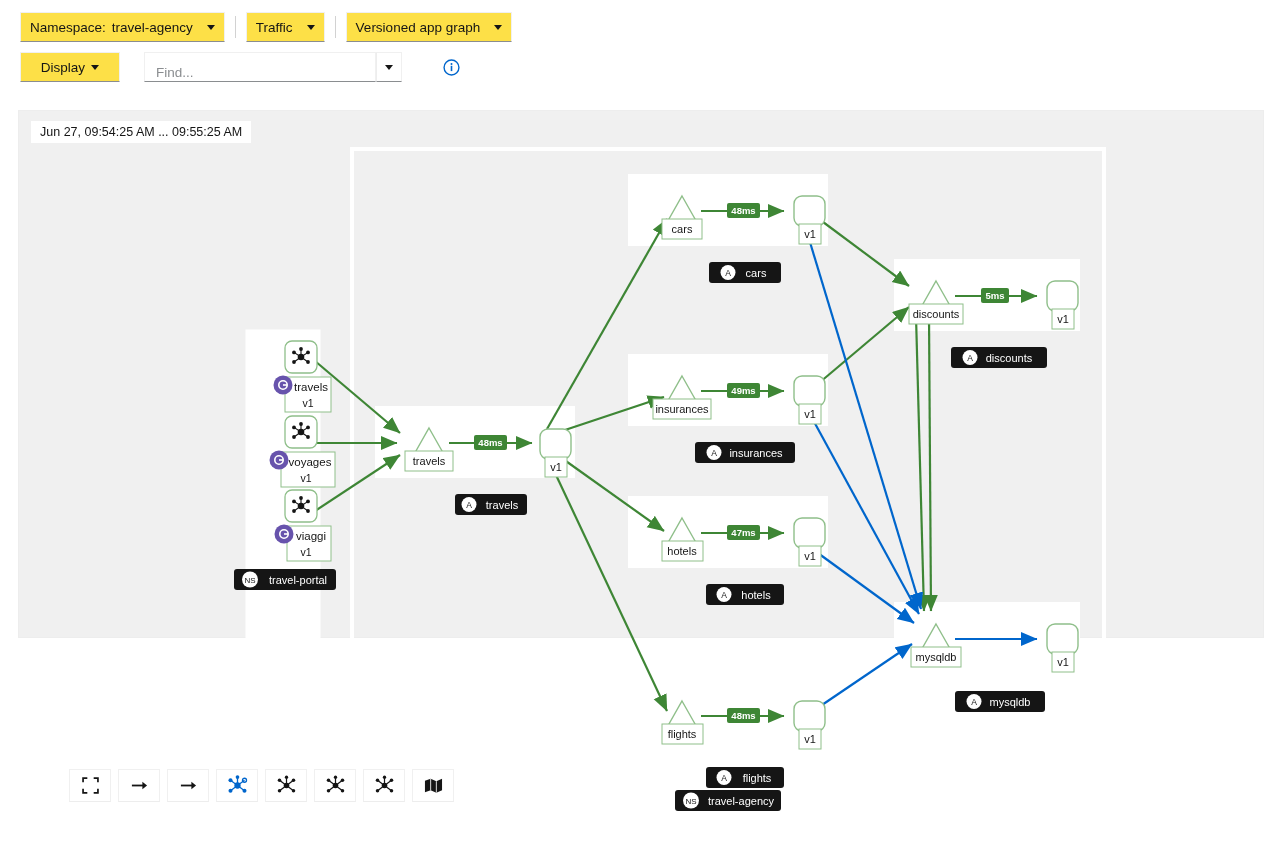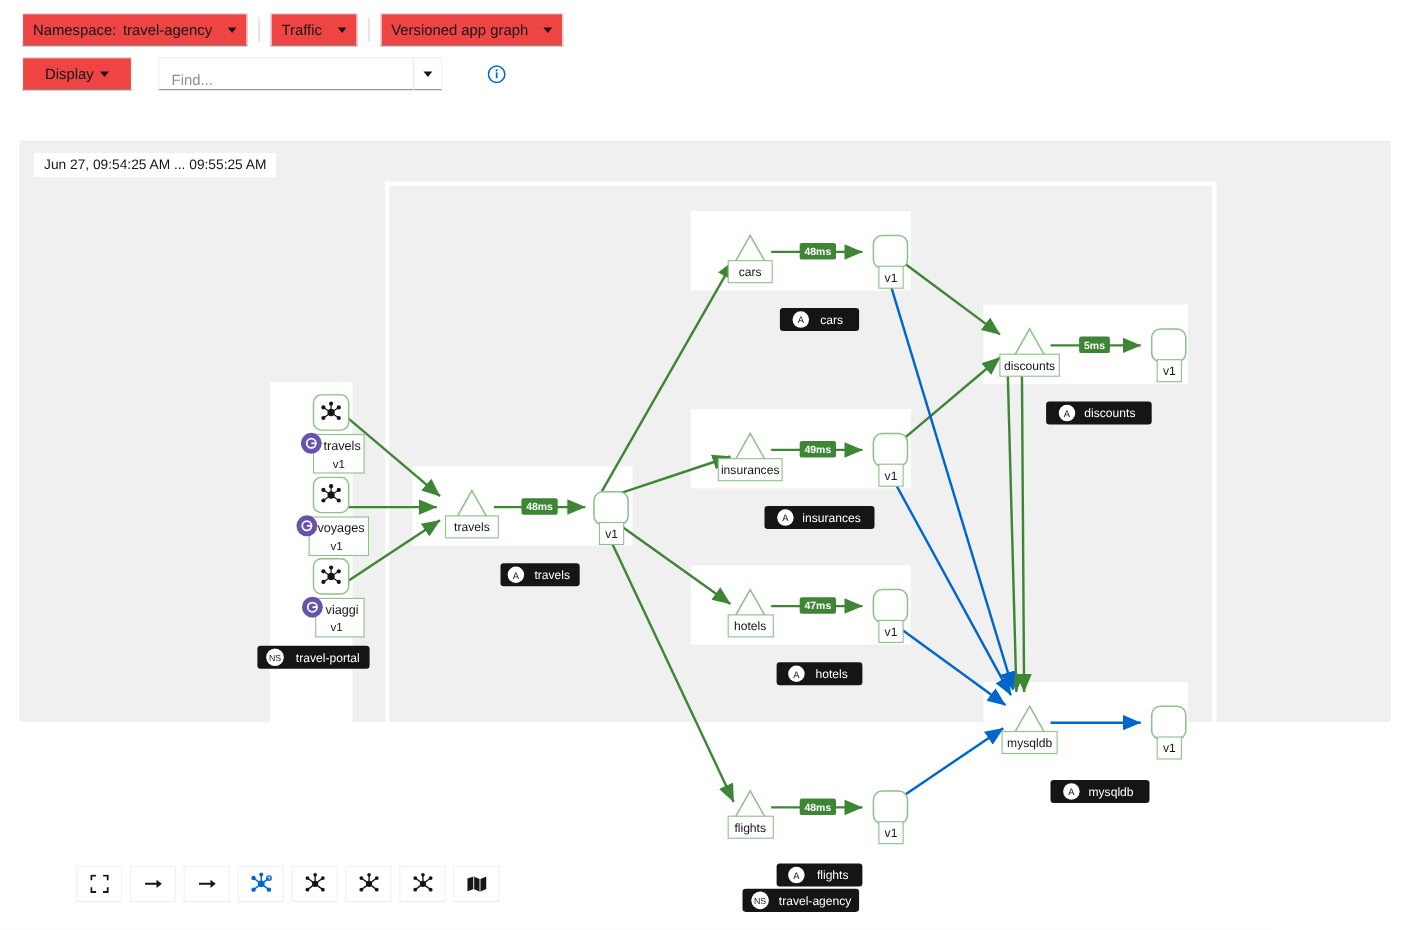--- a/index.html
+++ b/index.html
@@ -19,21 +19,21 @@
   }
   .toolbar.row2 { padding-top: 10px; }
 
   .select-box {
     height: 30px;
     border: 1px solid #d2d2d2;
     border-top-color: #f0f0f0;
     border-left-color: #f0f0f0;
     border-right-color: #f0f0f0;
     border-bottom: 1px solid #8a8d90;
-    background: #ef4444;
+    background: #fde047;
     display: flex; align-items: center;
     padding: 0 9px;
     font-size: 13.5px;
     color: #151515;
     cursor: pointer;
     white-space: nowrap;
   }
   .select-box .lbl-prefix { color: #151515; margin-right: 6px; }
   .select-box .val { color: #151515; }
   .caret {
@@ -80,21 +80,21 @@
   .info-icon {
     margin-left: 12px;
     width: 18px; height: 18px;
     cursor: pointer;
     display: flex; align-items: center; justify-content: center;
   }
 
   
   .graph-wrap {
     position: absolute;
-    left: 18px; top: 128px;
+    left: 18px; top: 110px;
     width: 1246px; height: 528px;
     background: #f0f0f0;
     border: 1px solid #ededed;
   }
   .timechip {
     position: absolute;
     left: 12px; top: 10px;
     background: #fff;
     padding: 4px 9px;
     font-size: 12.5px;

